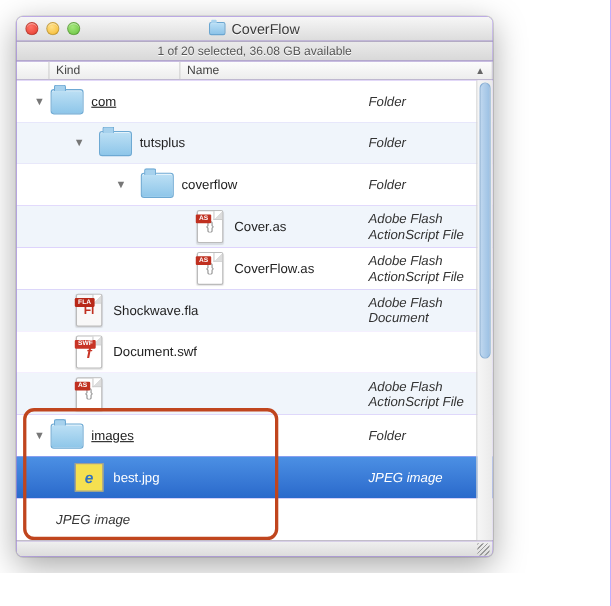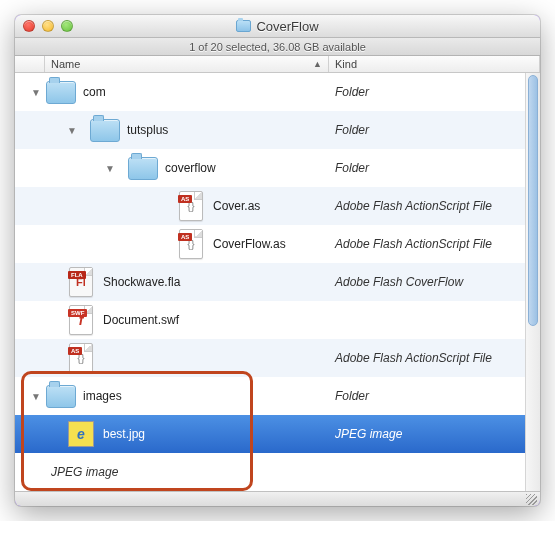--- a/index.html
+++ b/index.html
@@ -1,17 +1,17 @@
 <!DOCTYPE html>
 <html><head>
 <meta charset="utf-8">
 <style>
 * { margin: 0; padding: 0; box-sizing: border-box; font-family: "Lucida Grande", "Helvetica Neue", Arial, sans-serif; }
 body { background: #fff; padding: 15px; }
-.window { width: 525px; border-radius: 6px; box-shadow: 0 8px 30px rgba(0,0,0,.35), 0 0 0 1px rgba(0,0,0,.15); overflow: hidden; background: #8b5cf6; }
+.window { width: 433px; border-radius: 6px; box-shadow: 0 8px 30px rgba(0,0,0,.35), 0 0 0 1px rgba(0,0,0,.15); overflow: hidden; background: #8b5cf6; }
 .titlebar { height: 23px; background: linear-gradient(#f7f7f7,#dcdcdc); border-bottom: 1px solid #b8b8b8; display: flex; align-items: center; padding: 0 8px; position: relative; }
 .traffic { display: flex; gap: 7px; z-index: 2; }
 .dot { width: 12px; height: 12px; border-radius: 50%; border: 1px solid rgba(0,0,0,.2); box-shadow: inset 0 1px 0 rgba(255,255,255,.4); }
 .red { background: radial-gradient(circle at 40% 35%, #ff7469, #e53b2c); }
 .yellow { background: radial-gradient(circle at 40% 35%, #ffe08a, #f5b92b); }
 .green { background: radial-gradient(circle at 40% 35%, #a4e77c, #68c33e); }
 .title-wrap { position: absolute; left: 0; right: 0; display: flex; justify-content: center; align-items: center; gap: 5px; font-size: 13px; color: #3a3a3a; text-shadow: 0 1px 0 #fff; }
 .title-folder { width: 15px; height: 12px; background: linear-gradient(#b9dff6,#8dc3e8); border: 1px solid #6aa6d1; border-radius: 2px; position: relative; }
 .title-folder::before { content: ""; position: absolute; top: -3px; left: 1px; width: 5px; height: 3px; background: #a9d3ee; border-radius: 1px 1px 0 0; }
 .subtitle { height: 18px; background: linear-gradient(#eaeaea,#d8d8d8); border-bottom: 1px solid #b3b3b3; font-size: 11px; color: #555; display: flex; align-items: center; justify-content: center; text-shadow: 0 1px 0 #fff; }
@@ -24,21 +24,21 @@
 .filelist { position: relative; }
 .row { height: 38px; display: flex; align-items: center; font-size: 12px; color: #222; }
 .row.even { background: #f0f5fb; }
 .row.odd { background: #fff; }
 .row.selected { background: linear-gradient(#4c90e4,#2a69cb); color: #fff; }
 .row.selected .kind-cell { color: #fff; }
 .gutter-cell { width: 30px; display: flex; align-items: center; justify-content: flex-end; padding-right: 4px; }
 .name-cell { width: 284px; display: flex; align-items: center; gap: 6px; }
 .kind-cell { flex: 1; padding-left: 6px; color: #333; font-style: italic; }
 .disclosure { font-size: 10px; color: #777; width: 10px; display: inline-block; }
-.indent0 .name-cell { padding-left: 0px; }
+.indent0 .name-cell { padding-left: 0px; text-decoration: underline; }
 .indent1 .name-cell { padding-left: 38px; }
 .indent1 .disclosure-pos { margin-left: -16px; margin-right: 6px; }
 .indent2 .name-cell { padding-left: 76px; }
 .indent2 .disclosure-pos { margin-left: -16px; margin-right: 6px; }
 .indent3 .name-cell { padding-left: 130px; }
 .indent0b .name-cell { padding-left: 20px; }
 .icon { width: 32px; height: 32px; display: flex; align-items: center; justify-content: center; flex-shrink: 0; }
 .folder-ic { width: 30px; height: 23px; background: linear-gradient(#bde0f5,#8ec6e9); border: 1px solid #6da9d3; border-radius: 3px; position: relative; box-shadow: inset 0 1px 0 rgba(255,255,255,.6); }
 .folder-ic::before { content:""; position:absolute; top:-5px; left:2px; width:9px; height:5px; background:#a6d1ed; border:1px solid #6da9d3; border-bottom:none; border-radius:2px 2px 0 0; }
 .doc-ic { width:24px; height:30px; background:#fff; border:1px solid #bbb; border-radius:2px; position:relative; box-shadow:0 1px 1px rgba(0,0,0,.1); display:flex; align-items:center; justify-content:center; }
@@ -75,26 +75,26 @@
       <span>CoverFlow</span>
     </div>
   </div>
 
   <div class="subtitle">
     <span>1 of 20 selected, 36.08 GB available</span>
   </div>
 
   <div class="header">
     <div class="col col-gutter"></div>
+    <div class="col col-kind">
+      <span>Kind</span>
+    </div>
     <div class="col col-name">
       <span>Name</span>
       <span class="sort-arrow">▲</span>
-    </div>
-    <div class="col col-kind">
-      <span>Kind</span>
     </div>
   </div>
 
   <div class="list-wrap">
     <div class="filelist">
 
       <div class="row odd indent0">
         <div class="gutter-cell">
             <span class="disclosure">▼</span>
           </div>
@@ -166,21 +166,21 @@
         <div class="name-cell">
           <div class="icon">
               <div class="doc-ic" style="background:#f8f8f8">
                 <div class="fold"></div>
                 <span class="doc-badge badge-fla">FLA</span>
                 <span class="doc-body" style="color:#c03020;font-weight:bold">Fl</span>
               </div>
             </div>
           <span>Shockwave.fla</span>
         </div>
-        <div class="kind-cell"><span>Adobe Flash CoverFlow</span></div>
+        <div class="kind-cell"><span>Adobe Flash Document</span></div>
       </div>
 
       <div class="row odd indent0b">
         <div class="gutter-cell"></div>
         <div class="name-cell">
           <div class="icon">
               <div class="doc-ic">
                 <div class="fold"></div>
                 <span class="doc-badge badge-swf">SWF</span>
                 <span class="doc-body" style="color:#c83426;font-size:14px;font-weight:bold;font-style:italic">f</span>

